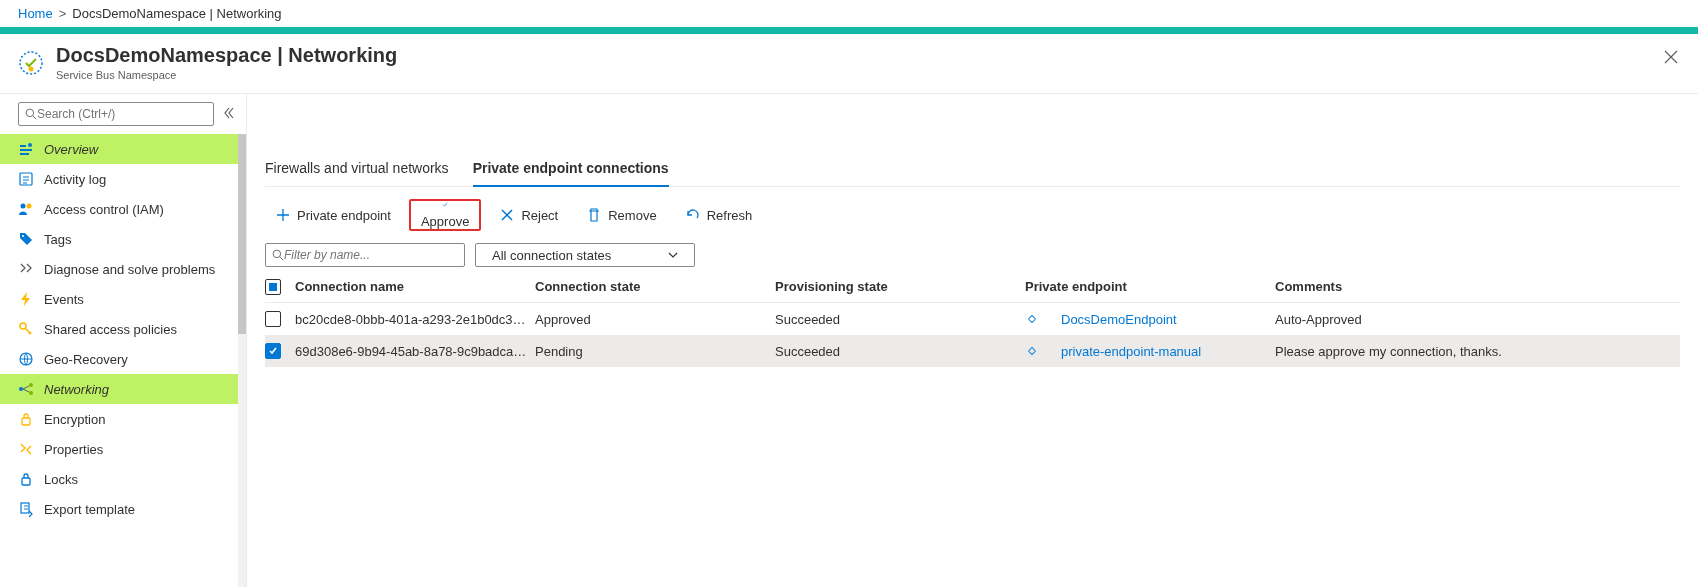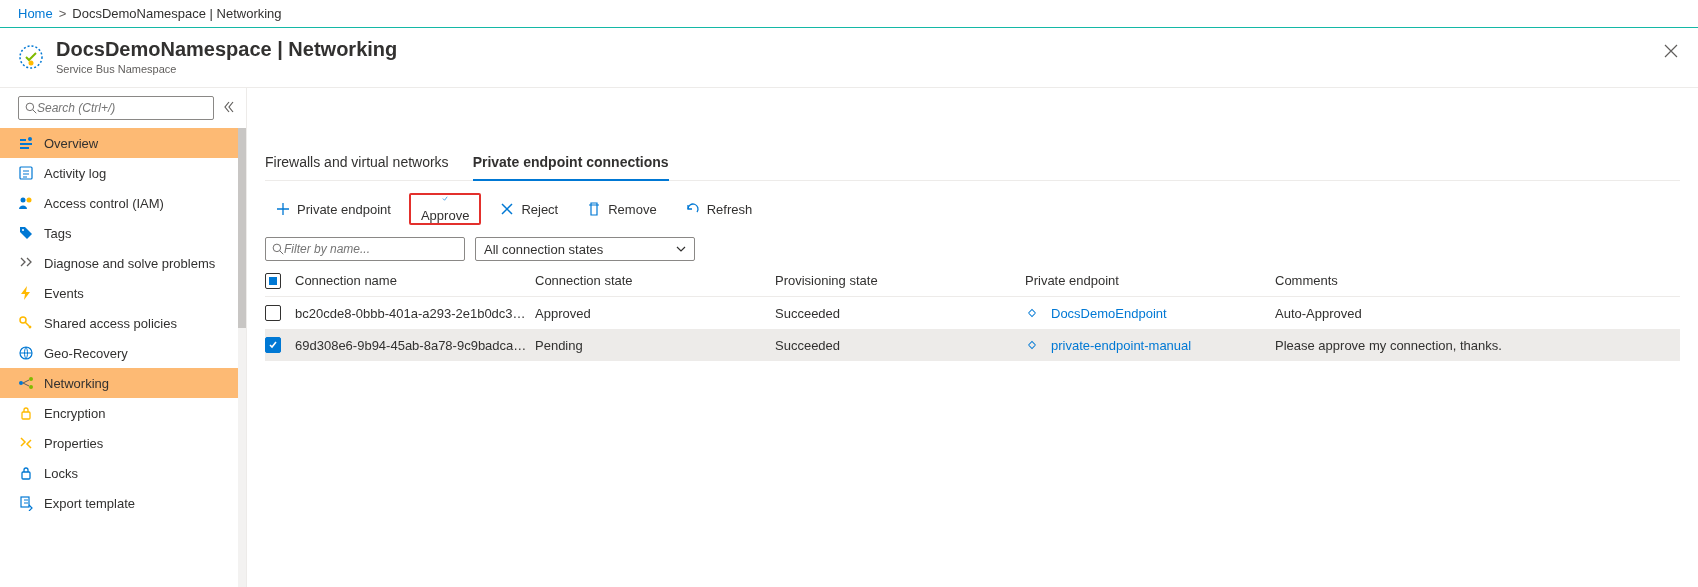--- a/index.html
+++ b/index.html
@@ -1,79 +1,79 @@
 <!DOCTYPE html>
 <html><head>
   <meta charset="utf-8">
   <style>
     * { box-sizing: border-box; margin: 0; padding: 0; }
     body { font-family: "Segoe UI", Arial, sans-serif; font-size: 13px; color: #323130; background: #fff; }
     a { text-decoration: none; }
 
     
-    .breadcrumb { display: flex; align-items: center; gap: 6px; padding: 6px 18px; font-size: 13px; border-bottom: 1px solid #14b8a6; text-align: right; }
+    .breadcrumb { display: flex; align-items: center; gap: 6px; padding: 6px 18px; font-size: 13px; border-bottom: 7px solid #14b8a6; text-align: right; }
     .breadcrumb .home { color: #0078d4; }
     .breadcrumb .sep { color: #605e5c; }
     .breadcrumb .current { color: #323130; }
 
     
     .header { display: flex; align-items: center; padding: 10px 18px 12px 18px; border-bottom: 1px solid #edebe9; position: relative; }
     .header .resource-icon { width: 26px; height: 26px; margin-right: 12px; flex-shrink: 0; }
     .header .title { font-size: 20px; font-weight: 600; color: #323130; }
     .header .subtitle { font-size: 11px; color: #605e5c; margin-top: 2px; }
     .header .close-btn { position: absolute; right: 16px; top: 12px; cursor: pointer; padding: 4px; }
 
     
     .content { display: flex; height: calc(100vh - 80px); }
 
     
     .sidebar { width: 247px; border-right: 1px solid #edebe9; display: flex; flex-direction: column; position: relative; }
     .sidebar-search-row { display: flex; align-items: center; padding: 8px 8px 8px 18px; gap: 6px; }
     .sidebar-search { flex: 1; display: flex; align-items: center; border: 1px solid #8a8886; border-radius: 2px; height: 24px; padding: 0 6px; }
-    .sidebar-search input { border: none; outline: none; flex: 1; font-size: 12px; font-style: italic; color: #605e5c; }
+    .sidebar-search input { border: none; outline: none; flex: 1; font-size: 12px; color: #605e5c; }
     .collapse-btn { padding: 2px; cursor: pointer; color: #605e5c; }
     .sidebar-scroll { overflow-y: auto; flex: 1; }
     .sidebar-scrollbar-track { position: absolute; right: 0; top: 40px; bottom: 0; width: 8px; background: #f3f2f1; }
     .sidebar-scrollbar-thumb { position: absolute; right: 0; top: 40px; width: 8px; height: 200px; background: #c8c6c4; border-radius: 0; }
 
     .menu-item { display: flex; align-items: center; height: 30px; padding: 0 18px; cursor: pointer; gap: 10px; }
-    .menu-item.selected { background: #fdba74; }
+    .menu-item.selected { background: #bef264; font-style: italic; }
     .menu-item .mi-icon { width: 16px; height: 16px; flex-shrink: 0; display: flex; align-items: center; justify-content: center; }
     .menu-item .mi-label { font-size: 13px; color: #323130; }
     .menu-section-title { padding: 12px 18px 6px 18px; font-size: 13px; font-weight: 600; color: #323130; }
 
     
     .main { flex: 1; padding: 12px 0 0 18px; overflow: auto; }
     .tabs { display: flex; gap: 24px; border-bottom: 1px solid #edebe9; margin-right: 18px; margin-top: 48px; }
     .tab { padding: 6px 0 10px 0; font-size: 14px; color: #323130; cursor: pointer; position: relative; }
     .tab.active { font-weight: 700; }
     .tab.active::after { content: ""; position: absolute; left: 0; right: 0; bottom: -1px; height: 2px; background: #0078d4; }
 
     .toolbar { display: flex; align-items: center; gap: 8px; padding: 12px 0; }
     .tbtn { display: flex; align-items: center; gap: 6px; height: 32px; padding: 0 10px; cursor: pointer; font-size: 13px; color: #323130; }
     .tbtn svg { width: 16px; height: 16px; }
     .tbtn.highlighted { border: 2px solid #e3302c; border-radius: 2px; flex-direction: column; }
 
     .filter-row { display: flex; gap: 10px; margin-bottom: 4px; }
     .filter-input { display: flex; align-items: center; width: 200px; height: 24px; border: 1px solid #8a8886; border-radius: 2px; padding: 0 6px; }
     .filter-input input { border: none; outline: none; flex: 1; font-size: 12px; font-style: italic; color: #605e5c; }
-    .filter-select { display: flex; align-items: center; justify-content: space-between; width: 220px; height: 24px; border: 1px solid #8a8886; border-radius: 2px; padding: 0 8px; cursor: pointer; font-size: 13px; }
+    .filter-select { display: flex; align-items: center; justify-content: space-between; width: 220px; height: 24px; border: 1px solid #8a8886; border-radius: 2px; padding: 0 16px; cursor: pointer; font-size: 13px; }
 
     
     .table { width: calc(100% - 18px); }
     .thead, .trow { display: grid; grid-template-columns: 30px 240px 240px 250px 250px 1fr; align-items: center; height: 32px; }
     .thead { border-bottom: 1px solid #edebe9; }
-    .thead .th { font-size: 13px; color: #323130; font-weight: 400; padding-right: 8px; }
+    .thead .th { font-size: 13px; color: #323130; font-weight: 700; padding-right: 8px; }
     .trow { font-size: 13px; min-height: 30px; }
     .trow.selected { background: #edebe9; }
     .td { padding-right: 8px; white-space: nowrap; overflow: hidden; text-overflow: ellipsis; }
     .checkbox { width: 16px; height: 16px; border: 1px solid #323130; border-radius: 2px; display: flex; align-items: center; justify-content: center; cursor: pointer; }
     .checkbox.checked { background: #0078d4; border-color: #0078d4; }
     .checkbox.indeterminate::after { content: ""; width: 8px; height: 8px; background: #0078d4; }
-    .endpoint-link { display: flex; align-items: center; gap: 12px; color: #0078d4; cursor: pointer; }
+    .endpoint-link { display: flex; align-items: center; gap: 22px; color: #0078d4; cursor: pointer; }
     .endpoint-link svg { width: 14px; height: 14px; }
   </style>
 </head>
 <body>
 
 <div class="breadcrumb">
   <a class="home">Home</a>
   <span class="sep">&gt;</span>
   <span class="current">DocsDemoNamespace | Networking</span>
 </div>

